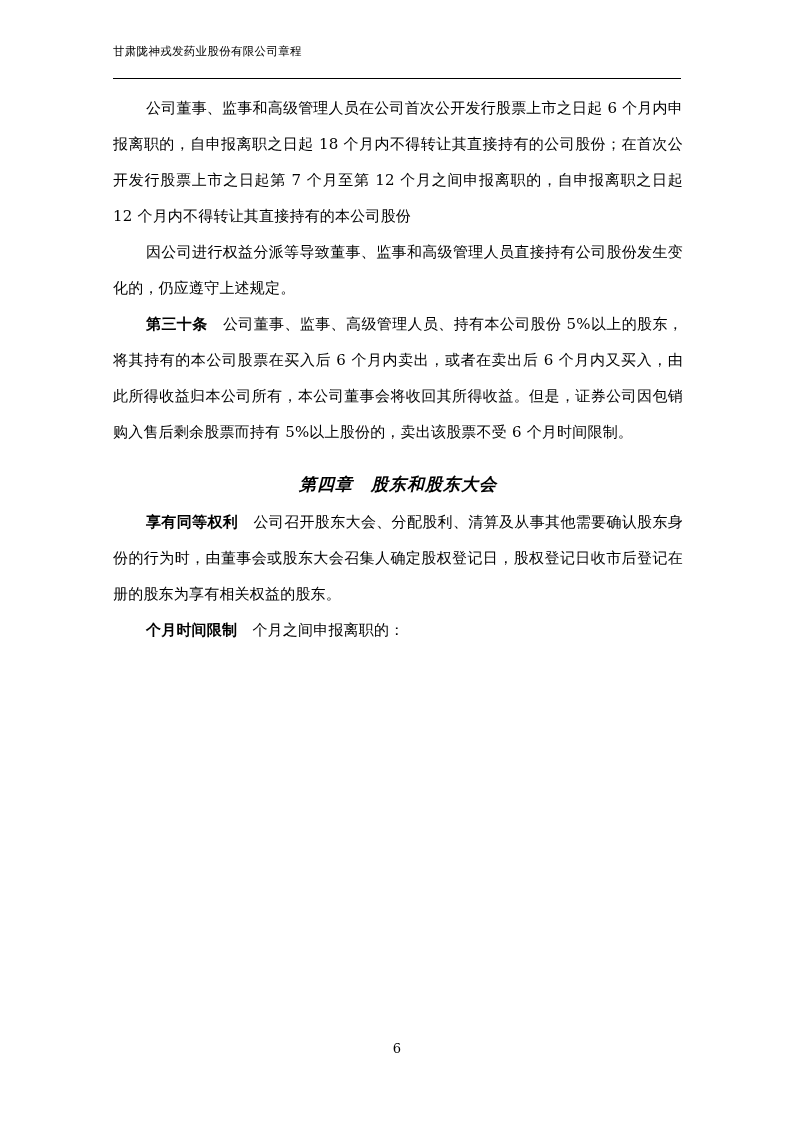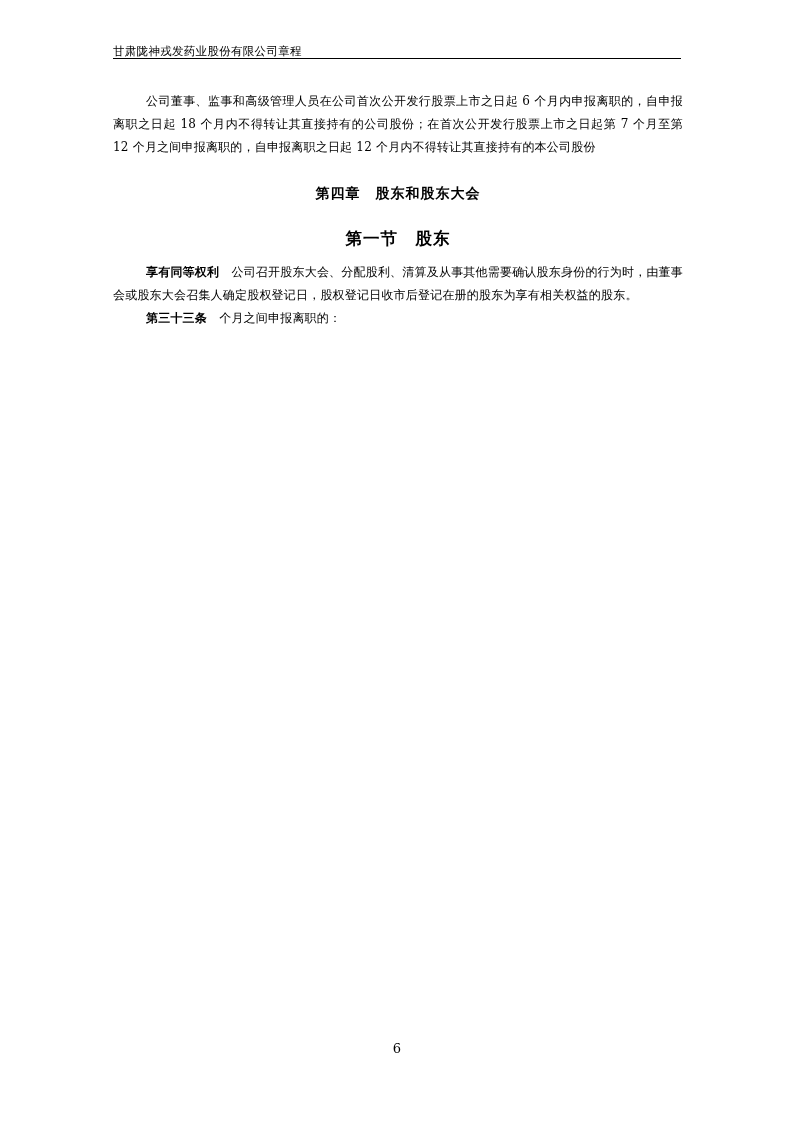--- a/index.html
+++ b/index.html
@@ -23,54 +23,55 @@
     height: 1122px;
     box-sizing: border-box;
   }
   .header {
     position: absolute;
     left: 113px;
     top: 44px;
     width: 568px;
     box-sizing: border-box;
     border-bottom: 1px solid #000000;
-    padding-bottom: 0;
+    padding-bottom: 20px;
   }
   .header-text {
     font-family: "DejaVu Serif", "Liberation Serif", serif;
     font-size: 11.5px;
     line-height: 14px;
     letter-spacing: 0.3px;
     color: #000000;
   }
   .content {
     position: absolute;
     left: 113px;
     top: 90px;
     width: 570px;
   }
   p.para {
     margin: 0 0 0 0;
-    font-size: 12px;
-    line-height: 23px;
+    font-size: 15px;
+    line-height: 36px;
     text-align: justify;
     text-justify: inter-ideograph;
     letter-spacing: 0.2px;
     text-indent: 33px;
   }
   .art-label {
     font-weight: bold;
   }
   h2.chapter {
     margin: 14px 0 0 0;
-    font-size: 14px;
+    font-size: 17px;
     line-height: 40px;
     font-weight: bold;
     text-align: center;
     letter-spacing: 1px;
+    font-style: italic;
   }
   h3.section {
     margin: 6px 0 2px 0;
     font-size: 16.5px;
     line-height: 40px;
     font-weight: bold;
     text-align: center;
     letter-spacing: 1px;
   }
   .footer {
@@ -89,33 +90,34 @@
 <div class="page">
 
   <div class="header">
     <div class="header-text">甘肃陇神戎发药业股份有限公司章程</div>
   </div>
 
   <div class="content">
 
     <p class="para"><span>公司董事、监事和高级管理人员在公司首次公开发行股票上市之日起 6 个月内申报离职的，自申报离职之日起 18 个月内不得转让其直接持有的公司股份；在首次公开发行股票上市之日起第 7 个月至第 12 个月之间申报离职的，自申报离职之日起 12 个月内不得转让其直接持有的本公司股份</span></p>
 
+    <p class="para"><span>因公司进行权益分派等导致董事、监事和高级管理人员直接持有公司股份发生变化的，仍应遵守上述规定。</span></p>
 
+    <p class="para"><span class="art-label">第三十条</span>　<span>公司董事、监事、高级管理人员、持有本公司股份 5%以上的股东，将其持有的本公司股票在买入后 6 个月内卖出，或者在卖出后 6 个月内又买入，由此所得收益归本公司所有，本公司董事会将收回其所得收益。但是，证券公司因包销购入售后剩余股票而持有 5%以上股份的，卖出该股票不受 6 个月时间限制。</span></p>
 
 
 
 
     <h2 class="chapter">第四章　股东和股东大会</h2>
 
-    <h3 class="section">第一节　股东</h3>
 
 
     <p class="para"><span class="art-label">享有同等权利</span>　<span>公司召开股东大会、分配股利、清算及从事其他需要确认股东身份的行为时，由董事会或股东大会召集人确定股权登记日，股权登记日收市后登记在册的股东为享有相关权益的股东。</span></p>
 
-    <p class="para"><span class="art-label">第三十三条</span>　<span>个月之间申报离职的：</span></p>
+    <p class="para"><span class="art-label">个月时间限制</span>　<span>个月之间申报离职的：</span></p>
 
   </div>
 
   <div class="footer">
     <span>6</span>
   </div>
 
 </div>
 
 </body></html>

